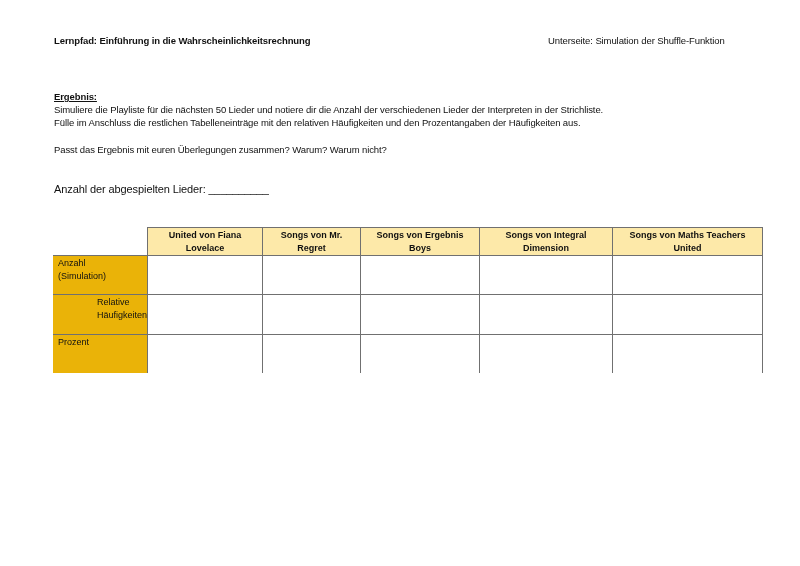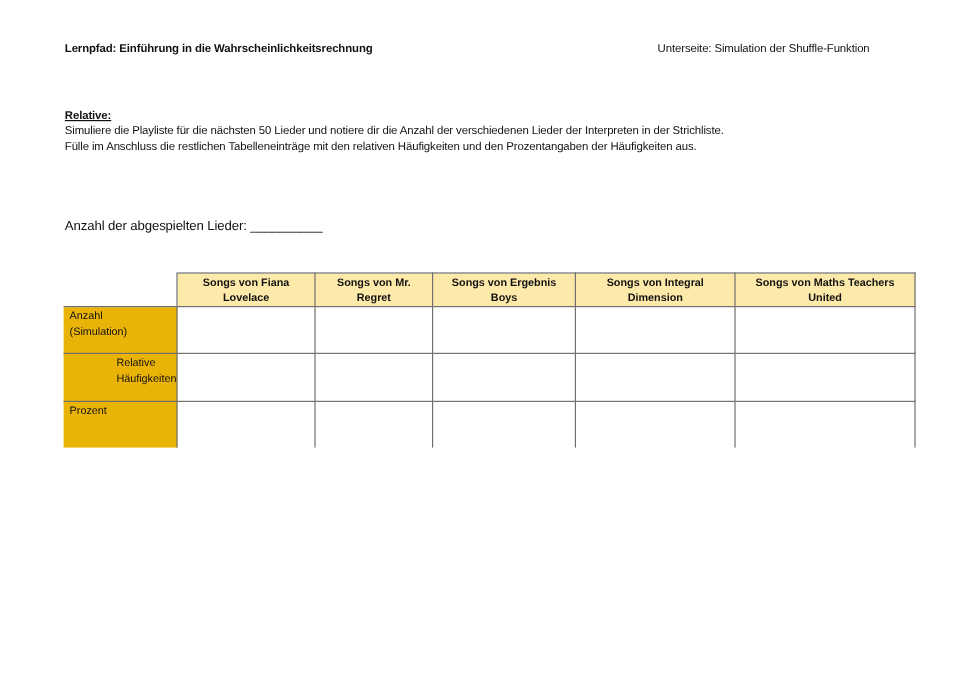--- a/index.html
+++ b/index.html
@@ -89,45 +89,46 @@
     table.tally tr.r2 td { height: 38px; padding-left: 44px; }
     table.tally tr.r3 td { height: 37px; }
   </style>
 </head>
 <body>
 
 <div class="header-left">Lernpfad: Einführung in die Wahrscheinlichkeitsrechnung</div>
 <div class="header-right">Unterseite: Simulation der Shuffle-Funktion</div>
 
 <div class="task">
-  <div class="task-title">Relative:</div>
+  <div class="task-title">Ergebnis:</div>
   <div>Simuliere die Playliste für die nächsten 50 Lieder und notiere dir die Anzahl der verschiedenen Lieder der Interpreten in der Strichliste.</div>
   <div>Fülle im Anschluss die restlichen Tabelleneinträge mit den relativen Häufigkeiten und den Prozentangaben der Häufigkeiten aus.</div>
   <div class="spacer"></div>
+  <div>Passt das Ergebnis mit euren Überlegungen zusammen? Warum? Warum nicht?</div>
 </div>
 
 <div class="played">
   <span>Anzahl der abgespielten Lieder:</span>
   <span>__________</span>
 </div>
 
 <table class="tally">
   <colgroup>
     <col style="width:65px">
     <col style="width:115px">
     <col style="width:98px">
     <col style="width:119px">
     <col style="width:133px">
     <col style="width:150px">
   </colgroup>
   <thead>
     <tr>
       <th class="corner"></th>
       <th class="col-head">
-        <div>Songs von Fiana</div>
+        <div>United von Fiana</div>
         <div>Lovelace</div>
       </th>
       <th class="col-head">
         <div>Songs von Mr.</div>
         <div>Regret</div>
       </th>
       <th class="col-head">
         <div>Songs von Ergebnis</div>
         <div>Boys</div>
       </th>

